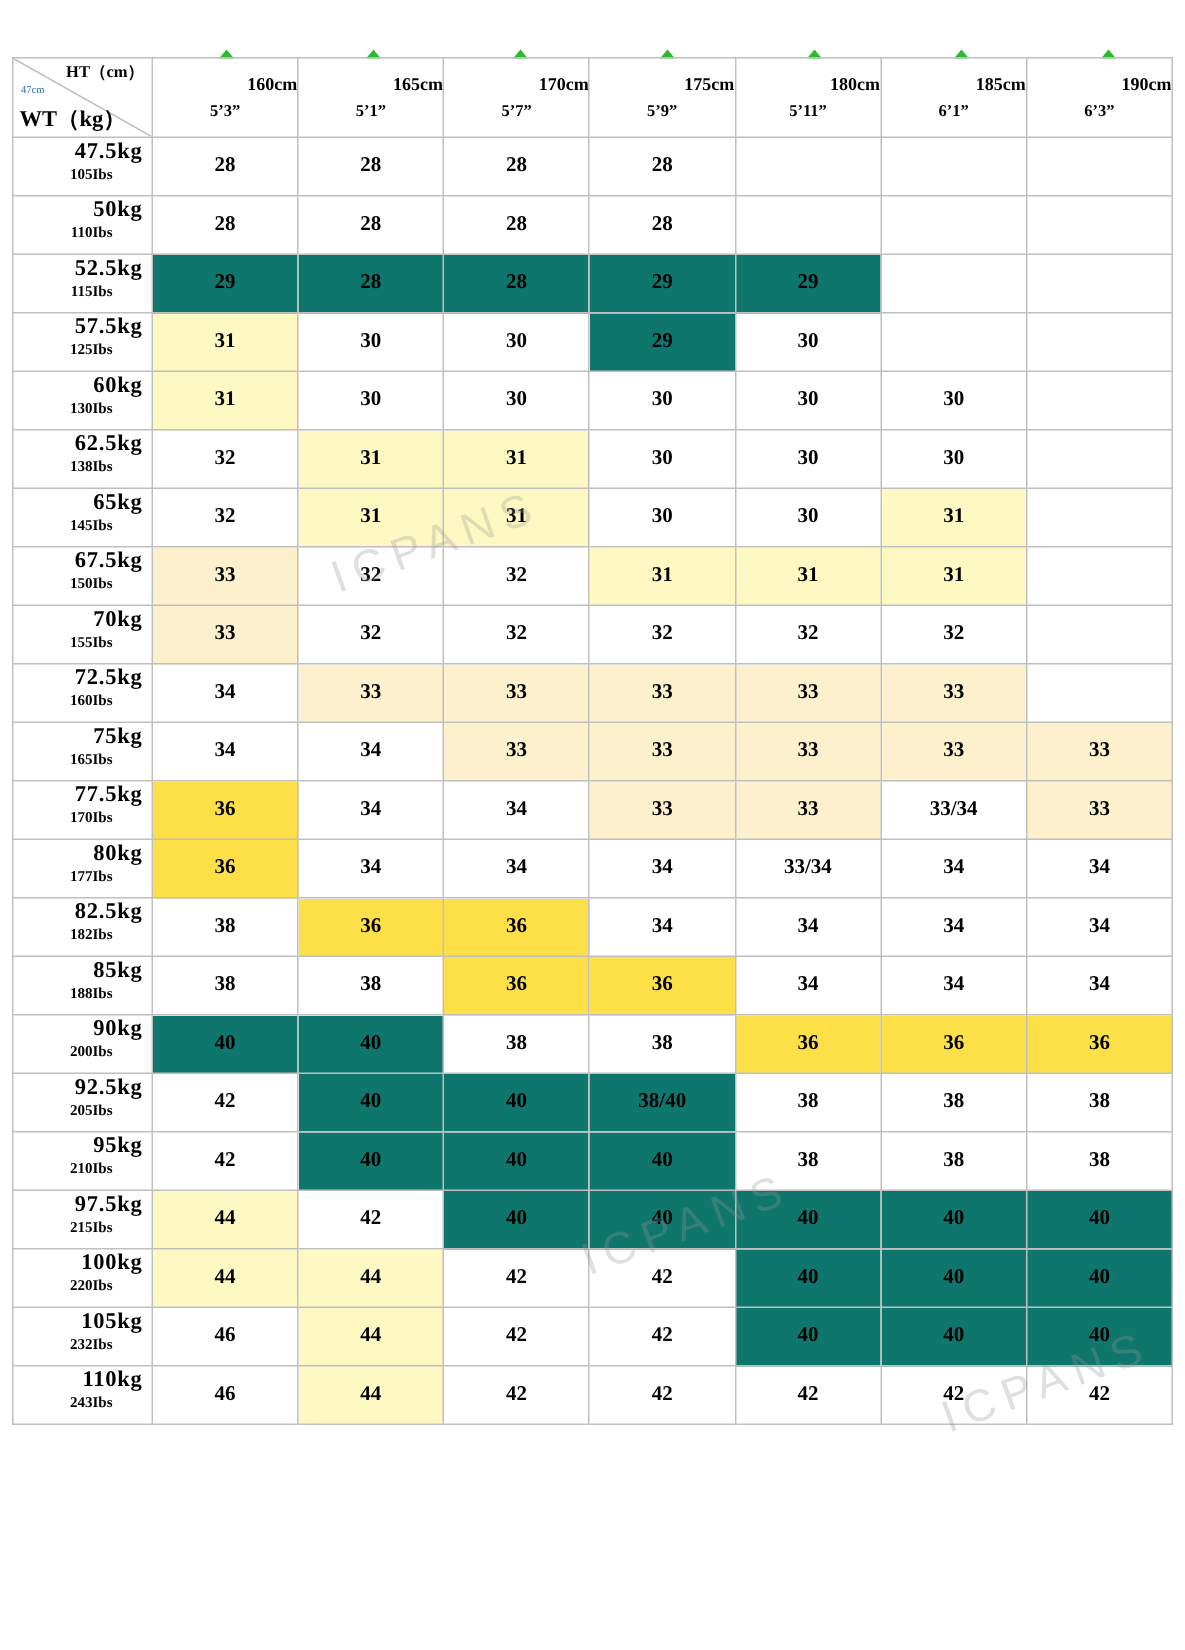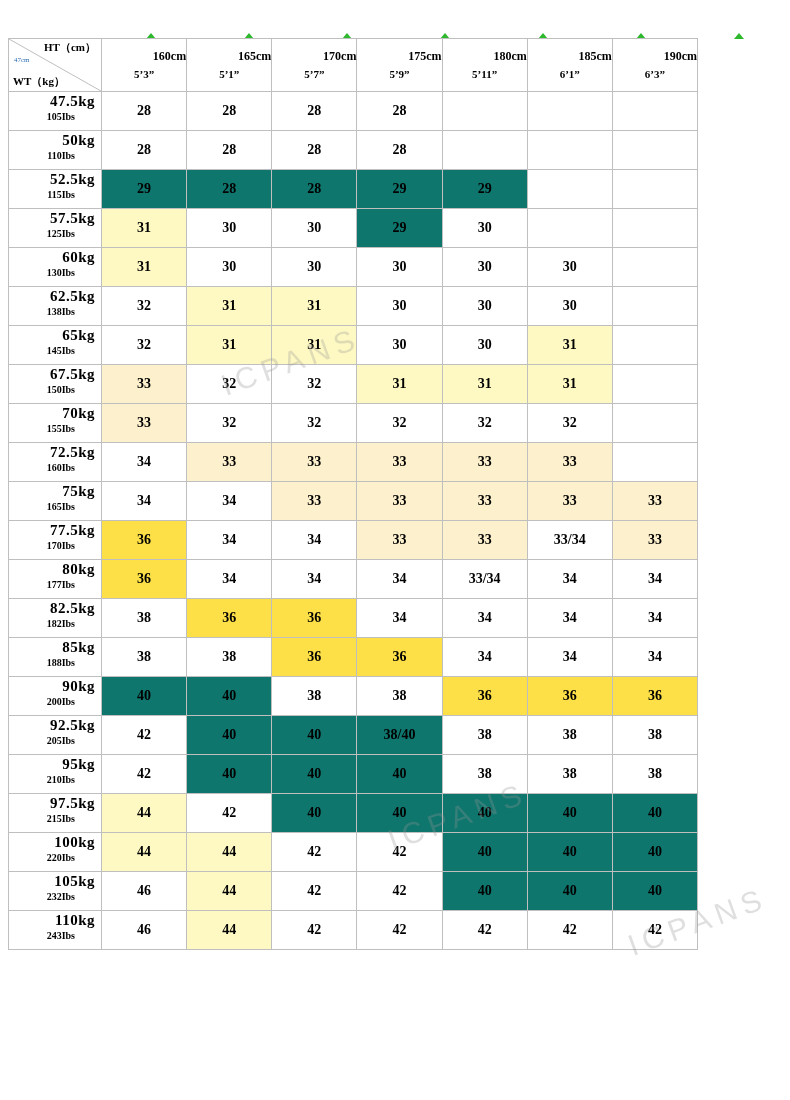--- a/index.html
+++ b/index.html
@@ -12,21 +12,21 @@
     height: 1100px;
     font-family: "Liberation Serif", serif;
     color: #111;
     position: relative;
     overflow: hidden;
   }
   #sizechart {
     position: absolute;
     left: 8px;
     top: 38px;
-    width: 690px;
+    width: 774px;
     border-collapse: collapse;
     table-layout: fixed;
   }
   #sizechart td, #sizechart th {
     border: 1px solid #bfbfbf;
     padding: 0;
     text-align: center;
     vertical-align: middle;
     font-weight: bold;
     font-size: 14px;
@@ -55,21 +55,21 @@
     top: 1px;
     right: 5px;
     font-size: 11px;
     font-weight: bold;
     letter-spacing: 0px;
   }
   .corner-wt {
     position: absolute;
     bottom: 2px;
     left: 4px;
-    font-size: 11px;
+    font-size: 15px;
     font-weight: bold;
   }
   .corner-mid {
     position: absolute;
     left: 5px;
     top: 17px;
     font-size: 7px;
     color: #2b6cb0;
     font-weight: normal;
   }

